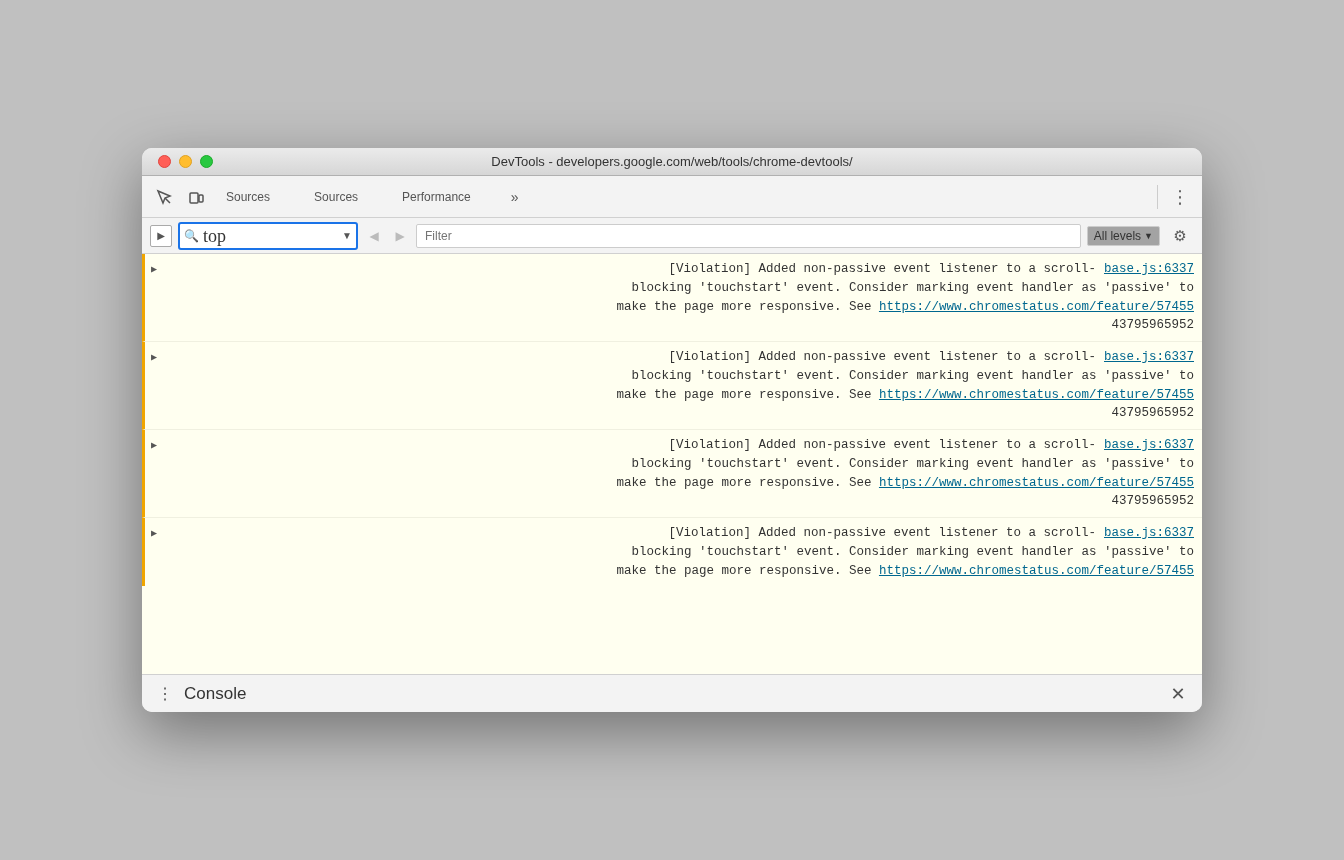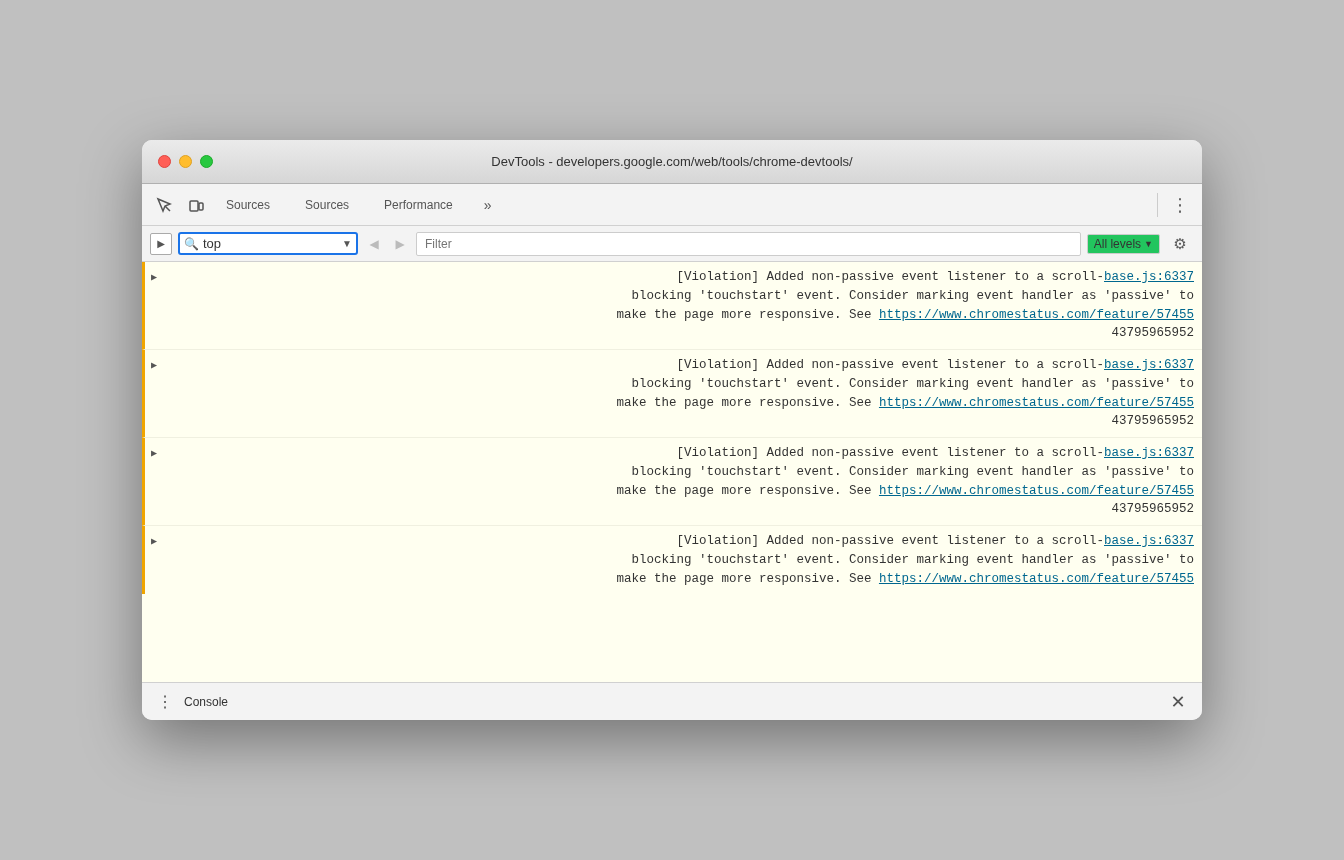--- a/index.html
+++ b/index.html
@@ -16,21 +16,21 @@
       width: 1060px;
       background: #f0f0f0;
       border-radius: 10px;
       box-shadow: 0 20px 60px rgba(0,0,0,0.4);
       overflow: hidden;
     }
 
     
     .title-bar {
       background: linear-gradient(to bottom, #ebebeb, #d6d6d6);
-      height: 44px;
+      height: 28px;
       display: flex;
       align-items: center;
       padding: 0 16px;
       border-bottom: 1px solid #b0b0b0;
       position: relative;
     }
     .traffic-lights {
       display: flex;
       gap: 8px;
       align-items: center;
@@ -71,21 +71,21 @@
       justify-content: center;
       border-radius: 3px;
       cursor: pointer;
       color: #5a5a5a;
       font-size: 16px;
     }
     .toolbar-tabs {
       display: flex;
       align-items: center;
       flex: 1;
-      gap: 11px;
+      gap: 20px;
     }
     .toolbar-tab {
       padding: 6px 12px;
       font-size: 12px;
       color: #555;
       cursor: pointer;
       border-radius: 3px;
       white-space: nowrap;
     }
     .toolbar-more {
@@ -145,22 +145,22 @@
       min-width: 180px;
     }
     .context-search-icon {
       color: #888;
       font-size: 12px;
       margin-right: 4px;
     }
     .context-select {
       border: none;
       background: transparent;
-      font-size: 13px;
-      font-family: Liberation Sans, sans-serif;
+      font-size: 18px;
+      font-family: Liberation Serif, serif;
       color: #333;
       outline: none;
       cursor: pointer;
       flex: 1;
       appearance: none;
       -webkit-appearance: none;
     }
     .context-dropdown-arrow {
       color: #555;
       font-size: 10px;
@@ -191,21 +191,21 @@
     .level-selector {
       display: flex;
       align-items: center;
       gap: 3px;
       font-size: 12px;
       color: #333;
       cursor: pointer;
       padding: 2px 6px;
       border: 1px solid #ccc;
       border-radius: 2px;
-      background: #22c55e;
+      background: #a3a3a3;
       white-space: nowrap;
     }
     .level-arrow { font-size: 9px; }
     .gear-icon {
       width: 28px;
       height: 28px;
       display: flex;
       align-items: center;
       justify-content: center;
       cursor: pointer;
@@ -245,20 +245,21 @@
     }
     .entry-text {
       flex: 1;
       color: #333;
     }
     .entry-link {
       color: #00678f;
       text-decoration: underline;
       cursor: pointer;
       float: right;
+      margin-left: 8px;
       font-family: Liberation Mono, monospace;
     }
     .entry-text-line {
       display: block;
       text-align: right;
     }
     .entry-text-line a {
       color: #00678f;
       text-decoration: underline;
     }
@@ -281,21 +282,21 @@
       width: 22px;
       height: 22px;
       display: flex;
       align-items: center;
       justify-content: center;
       cursor: pointer;
       color: #555;
       font-size: 16px;
     }
     .bottom-label {
-      font-size: 12px;
+      font-size: 17px;
       color: #333;
       font-weight: 500;
     }
     .bottom-close {
       margin-left: auto;
       cursor: pointer;
       color: #555;
       font-size: 18px;
       width: 24px;
       height: 24px;

